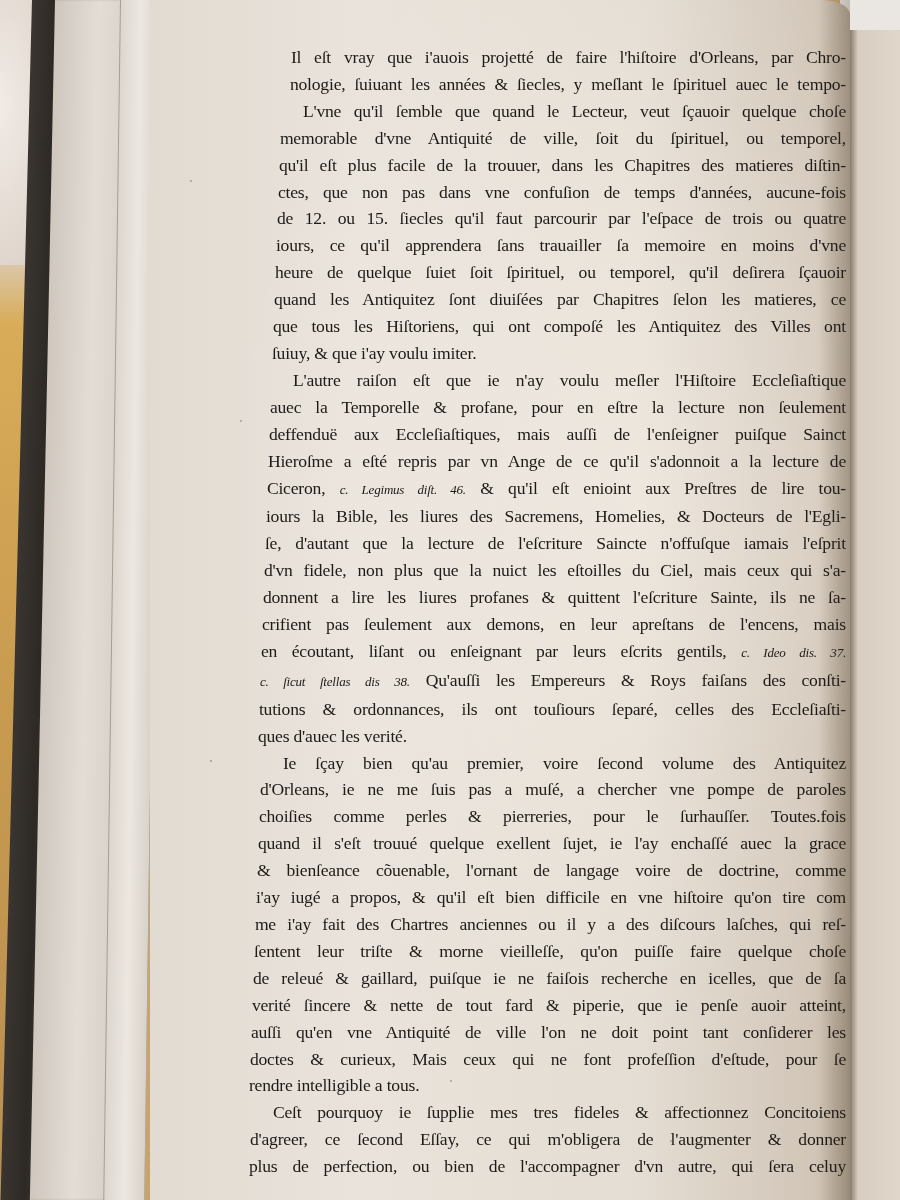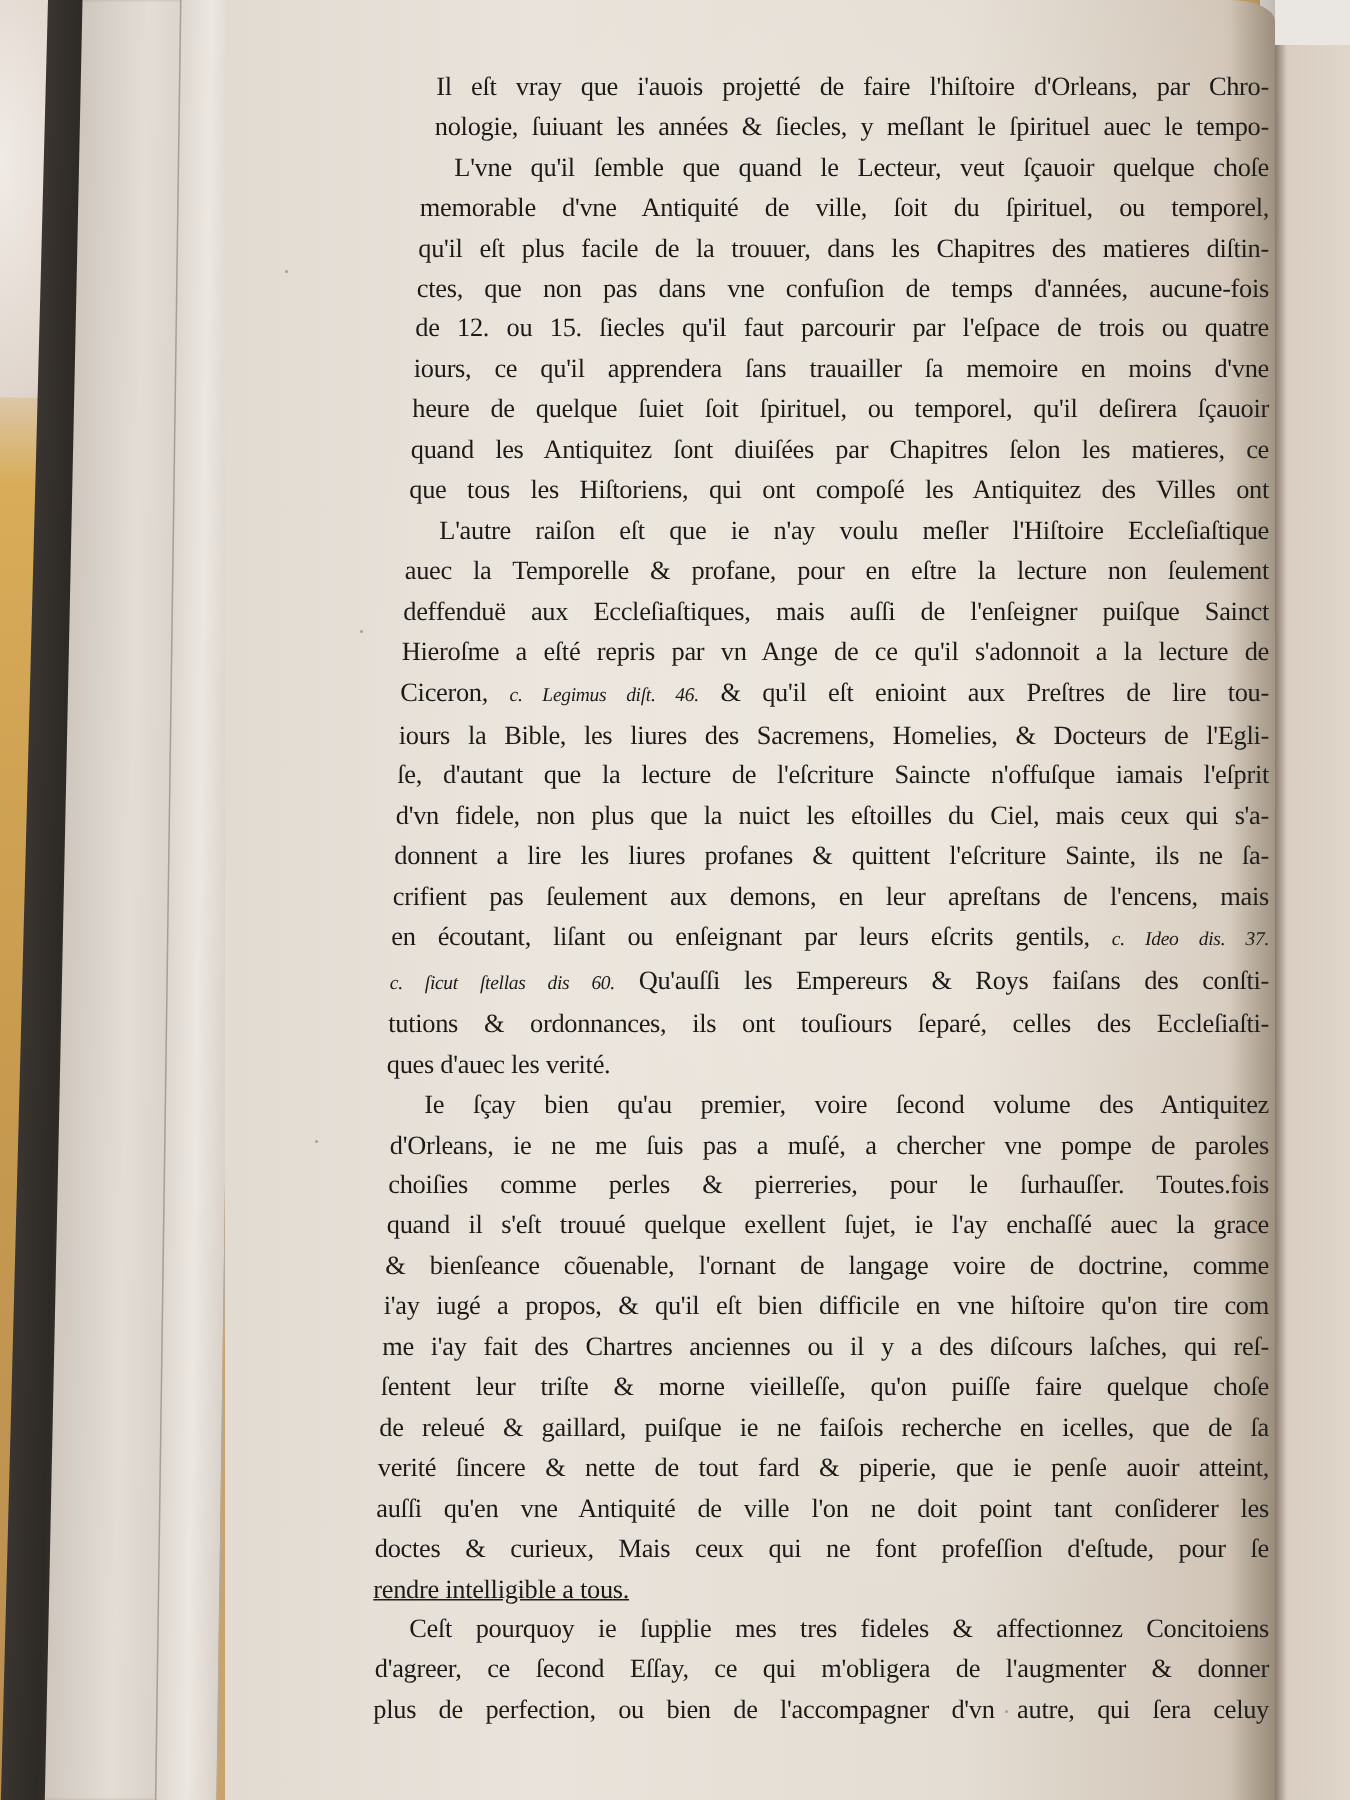--- a/index.html
+++ b/index.html
@@ -104,51 +104,52 @@
       <div class="para">
         <span class="line" style="padding-left: 22px; margin-left: -10px;">L'vne qu'il ſemble que quand le Lecteur, veut ſçauoir quelque choſe</span>
         <span class="line" style="margin-left: -11px;">memorable d'vne Antiquité de ville, ſoit du ſpirituel, ou temporel,</span>
         <span class="line" style="margin-left: -12px;">qu'il eſt plus facile de la trouuer, dans les Chapitres des matieres diſtin-</span>
         <span class="line" style="margin-left: -13px;">ctes, que non pas dans vne confuſion de temps d'années, aucune-fois</span>
         <span class="line" style="margin-left: -14px;">de 12. ou 15. ſiecles qu'il faut parcourir par l'eſpace de trois ou quatre</span>
         <span class="line" style="margin-left: -15px;">iours, ce qu'il apprendera ſans trauailler ſa memoire en moins d'vne</span>
         <span class="line" style="margin-left: -16px;">heure de quelque ſuiet ſoit ſpirituel, ou temporel, qu'il deſirera ſçauoir</span>
         <span class="line" style="margin-left: -17px;">quand les Antiquitez ſont diuiſées par Chapitres ſelon les matieres, ce</span>
         <span class="line" style="margin-left: -18px;">que tous les Hiſtoriens, qui ont compoſé les Antiquitez des Villes ont</span>
+        <span class="line last" style="margin-left: -19px;">ſuiuy, &amp; que i'ay voulu imiter.</span>
       </div>
       <div class="para">
         <span class="line" style="padding-left: 22px; margin-left: -20px;">L'autre raiſon eſt que ie n'ay voulu meſler l'Hiſtoire Eccleſiaſtique</span>
         <span class="line" style="margin-left: -21px;">auec la Temporelle &amp; profane, pour en eſtre la lecture non ſeulement</span>
         <span class="line" style="margin-left: -22px;">deffenduë aux Eccleſiaſtiques, mais auſſi de l'enſeigner puiſque Sainct</span>
         <span class="line" style="margin-left: -23px;">Hieroſme a eſté repris par vn Ange de ce qu'il s'adonnoit a la lecture de</span>
         <span class="line" style="margin-left: -24px;">Ciceron, <span class="ital">c. Legimus diſt. 46.</span> &amp; qu'il eſt enioint aux Preſtres de lire tou-</span>
         <span class="line" style="margin-left: -25px;">iours la Bible, les liures des Sacremens, Homelies, &amp; Docteurs de l'Egli-</span>
         <span class="line" style="margin-left: -26px;">ſe, d'autant que la lecture de l'eſcriture Saincte n'offuſque iamais l'eſprit</span>
         <span class="line" style="margin-left: -27px;">d'vn fidele, non plus que la nuict les eſtoilles du Ciel, mais ceux qui s'a-</span>
         <span class="line" style="margin-left: -28px;">donnent a lire les liures profanes &amp; quittent l'eſcriture Sainte, ils ne ſa-</span>
         <span class="line" style="margin-left: -29px;">crifient pas ſeulement aux demons, en leur apreſtans de l'encens, mais</span>
         <span class="line" style="margin-left: -30px;">en écoutant, liſant ou enſeignant par leurs eſcrits gentils, <span class="ital">c. Ideo dis. 37.</span></span>
-        <span class="line" style="margin-left: -31px;"><span class="ital">c. ſicut ſtellas dis 60.</span> Qu'auſſi les Empereurs &amp; Roys faiſans des conſti-</span>
+        <span class="line" style="margin-left: -31px;"><span class="ital">c. ſicut ſtellas dis 38.</span> Qu'auſſi les Empereurs &amp; Roys faiſans des conſti-</span>
         <span class="line" style="margin-left: -32px;">tutions &amp; ordonnances, ils ont touſiours ſeparé, celles des Eccleſiaſti-</span>
         <span class="line last" style="margin-left: -33px;">ques d'auec les verité.</span>
       </div>
       <div class="para">
         <span class="line" style="padding-left: 22px; margin-left: -30px;">Ie ſçay bien qu'au premier, voire ſecond volume des Antiquitez</span>
         <span class="line" style="margin-left: -31px;">d'Orleans, ie ne me ſuis pas a muſé, a chercher vne pompe de paroles</span>
         <span class="line" style="margin-left: -32px;">choiſies comme perles &amp; pierreries, pour le ſurhauſſer. Toutes.fois</span>
         <span class="line" style="margin-left: -33px;">quand il s'eſt trouué quelque exellent ſujet, ie l'ay enchaſſé auec la grace</span>
         <span class="line" style="margin-left: -34px;">&amp; bienſeance cõuenable, l'ornant de langage voire de doctrine, comme</span>
         <span class="line" style="margin-left: -35px;">i'ay iugé a propos, &amp; qu'il eſt bien difficile en vne hiſtoire qu'on tire com</span>
         <span class="line" style="margin-left: -36px;">me i'ay fait des Chartres anciennes ou il y a des diſcours laſches, qui reſ-</span>
         <span class="line" style="margin-left: -37px;">ſentent leur triſte &amp; morne vieilleſſe, qu'on puiſſe faire quelque choſe</span>
         <span class="line" style="margin-left: -38px;">de releué &amp; gaillard, puiſque ie ne faiſois recherche en icelles, que de ſa</span>
         <span class="line" style="margin-left: -39px;">verité ſincere &amp; nette de tout fard &amp; piperie, que ie penſe auoir atteint,</span>
         <span class="line" style="margin-left: -40px;">auſſi qu'en vne Antiquité de ville l'on ne doit point tant conſiderer les</span>
         <span class="line" style="margin-left: -41px;">doctes &amp; curieux, Mais ceux qui ne font profeſſion d'eſtude, pour ſe</span>
-        <span class="line last" style="margin-left: -42px; text-decoration: underline;">rendre intelligible a tous.</span>
+        <span class="line last" style="margin-left: -42px;">rendre intelligible a tous.</span>
       </div>
       <div class="para">
         <span class="line" style="padding-left: 22px; margin-left: -40px;">Ceſt pourquoy ie ſupplie mes tres fideles &amp; affectionnez Concitoiens</span>
         <span class="line" style="margin-left: -41px;">d'agreer, ce ſecond Eſſay, ce qui m'obligera de l'augmenter &amp; donner</span>
         <span class="line" style="margin-left: -42px;">plus de perfection, ou bien de l'accompagner d'vn autre, qui ſera celuy</span>
       </div>
     </div>
 </div>
 
 </body></html>

